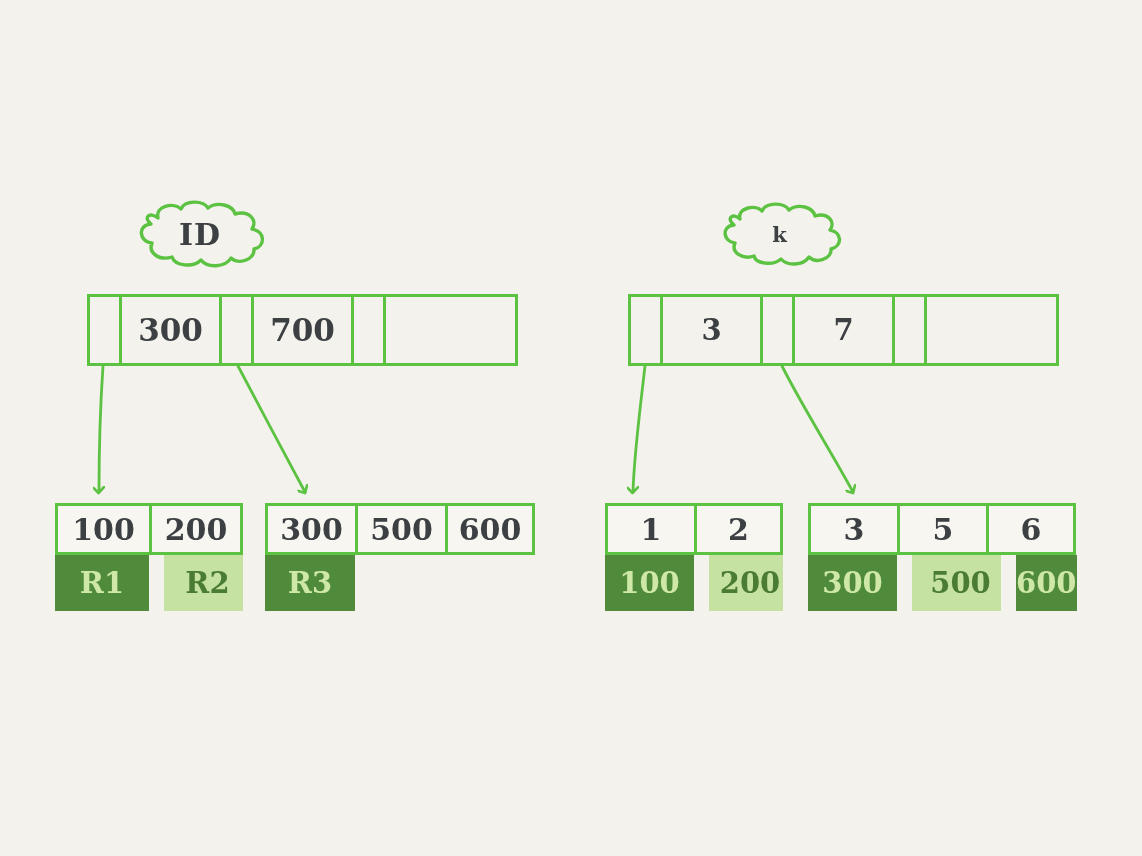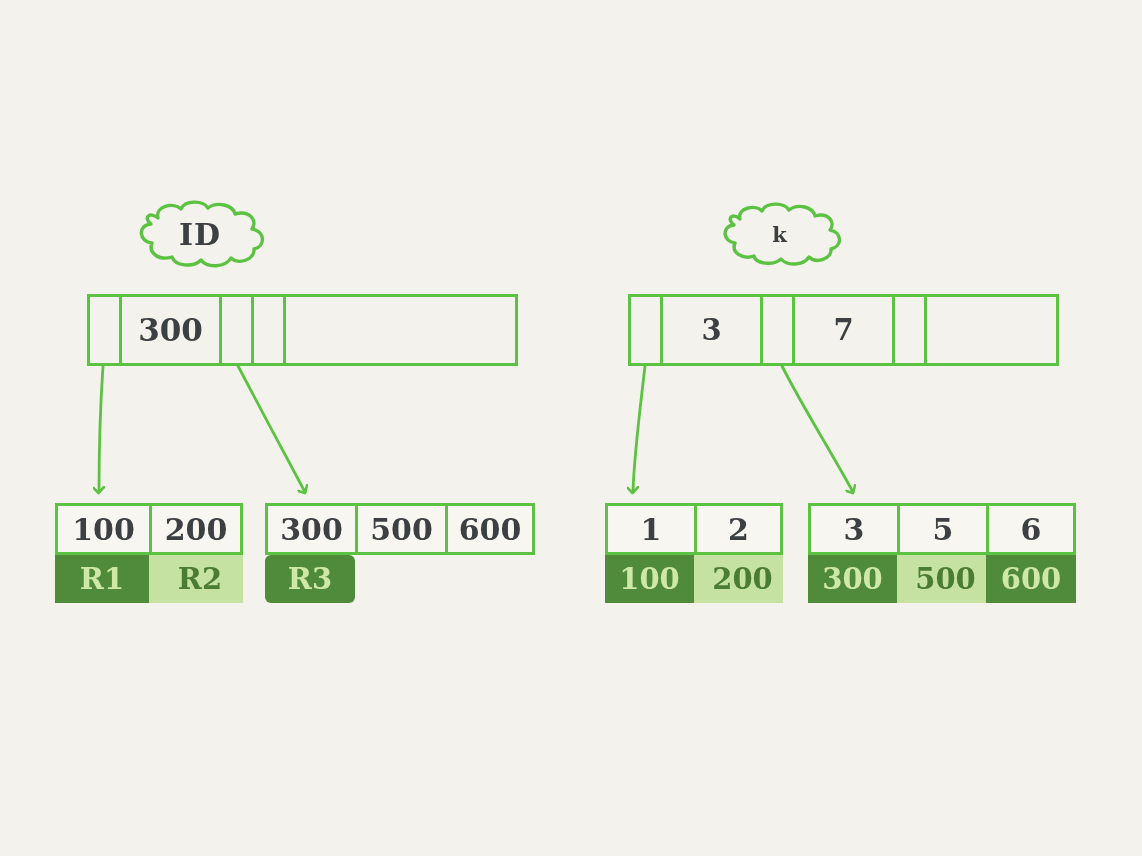--- a/index.html
+++ b/index.html
@@ -94,21 +94,22 @@
     justify-content: center;
     color: #3c4043;
     font-family: "DejaVu Serif", serif;
     font-weight: 700;
     font-size: 30px;
   }
   .leaf-key:last-child { border-right: none; }
 
   .leaf-band {
     display: flex;
-    height: 48px;
+    height: 56px;
+    gap: 15px;
   }
   .band-cell {
     box-sizing: border-box;
     display: flex;
     align-items: center;
     justify-content: center;
     font-family: "DejaVu Serif", serif;
     font-weight: 700;
     font-size: 29px;
   }
@@ -164,20 +165,21 @@
                C32,60 21,52 25,43 C13,42 11,26 24,25
                C16,19 22,12 30,19 Z" fill="#f4f2ec" stroke="#5cc242" stroke-width="3.4" stroke-linejoin="round" stroke-linecap="round"></path>
     </svg>
     <span class="cloud-text">k</span>
   </div>
 
   <div class="node-row" style="left:87px; top:294px; width:431px; height:72px;">
     <div class="node-cell ptr"></div>
     <div class="node-cell key">300</div>
     <div class="node-cell ptr"></div>
+    <div class="node-cell key">700</div>
     <div class="node-cell ptr"></div>
     <div class="node-cell tail"></div>
   </div>
 
   <div class="leaf" style="left:55px; top:503px; width:188px;">
     <div class="leaf-keys">
       <div class="leaf-key" style="flex:0 0 94px;">100</div>
       <div class="leaf-key" style="flex:1 1 auto;">200</div>
     </div>
     <div class="leaf-band">
@@ -186,21 +188,21 @@
     </div>
   </div>
 
   <div class="leaf" style="left:265px; top:503px; width:270px;">
     <div class="leaf-keys">
       <div class="leaf-key" style="flex:0 0 90px;">300</div>
       <div class="leaf-key" style="flex:0 0 90px;">500</div>
       <div class="leaf-key" style="flex:1 1 auto;">600</div>
     </div>
     <div class="leaf-band">
-      <div class="band-cell dark" style="flex:0 0 90px;border-radius:6px;">R3</div>
+      <div class="band-cell dark" style="flex:0 0 90px;">R3</div>
     </div>
   </div>
 
   <div class="node-row" style="left:628px; top:294px; width:431px; height:72px;">
     <div class="node-cell ptr"></div>
     <div class="node-cell key small-font">3</div>
     <div class="node-cell ptr"></div>
     <div class="node-cell key small-font">7</div>
     <div class="node-cell ptr"></div>
     <div class="node-cell tail"></div>

